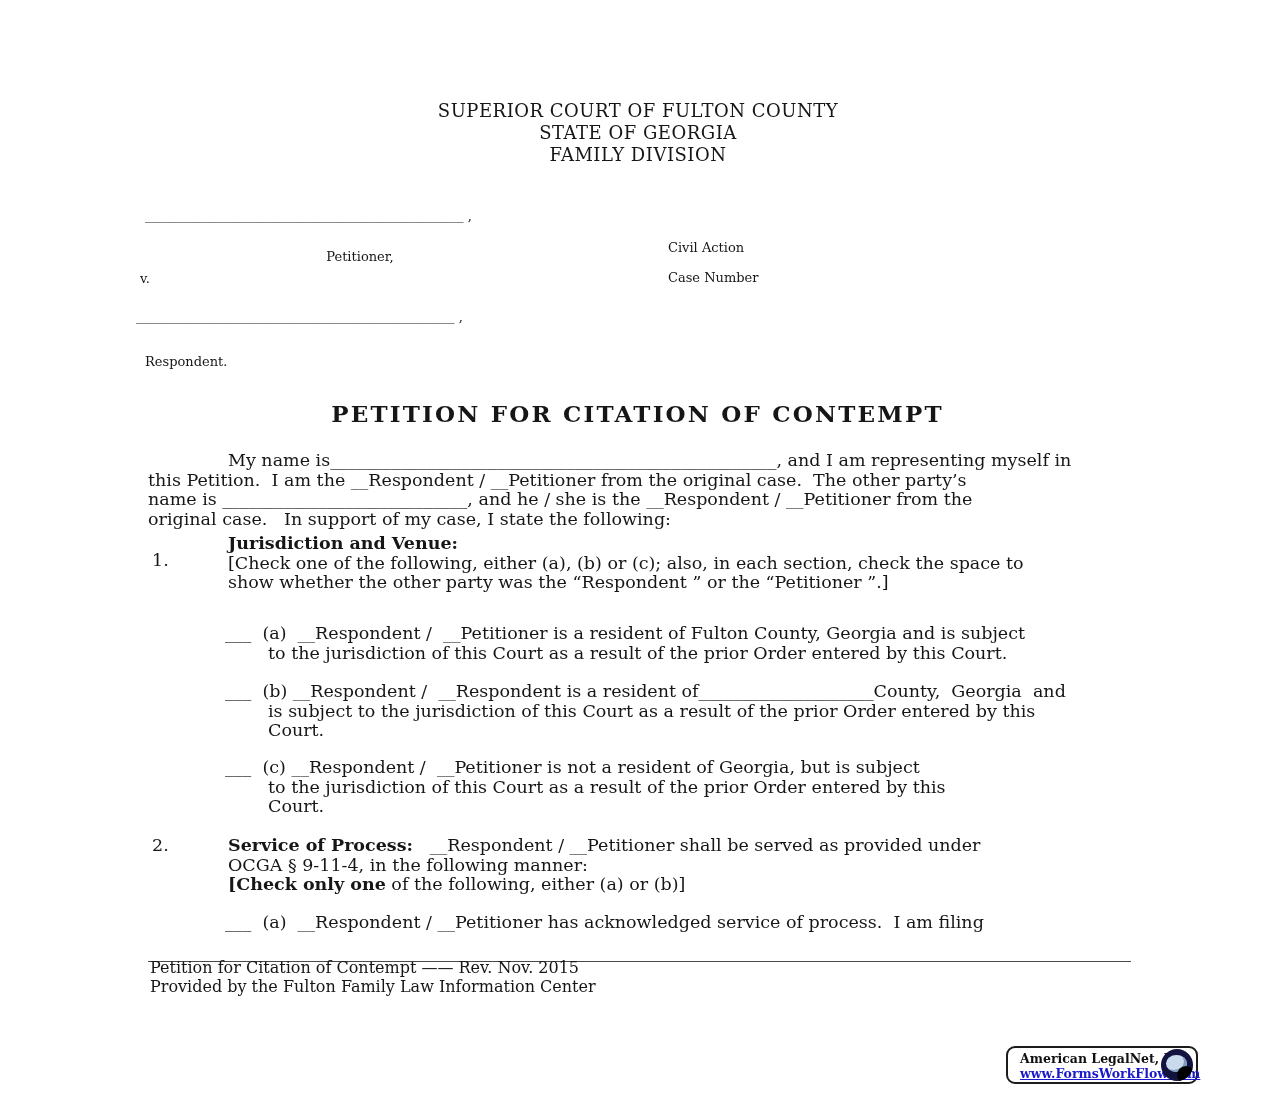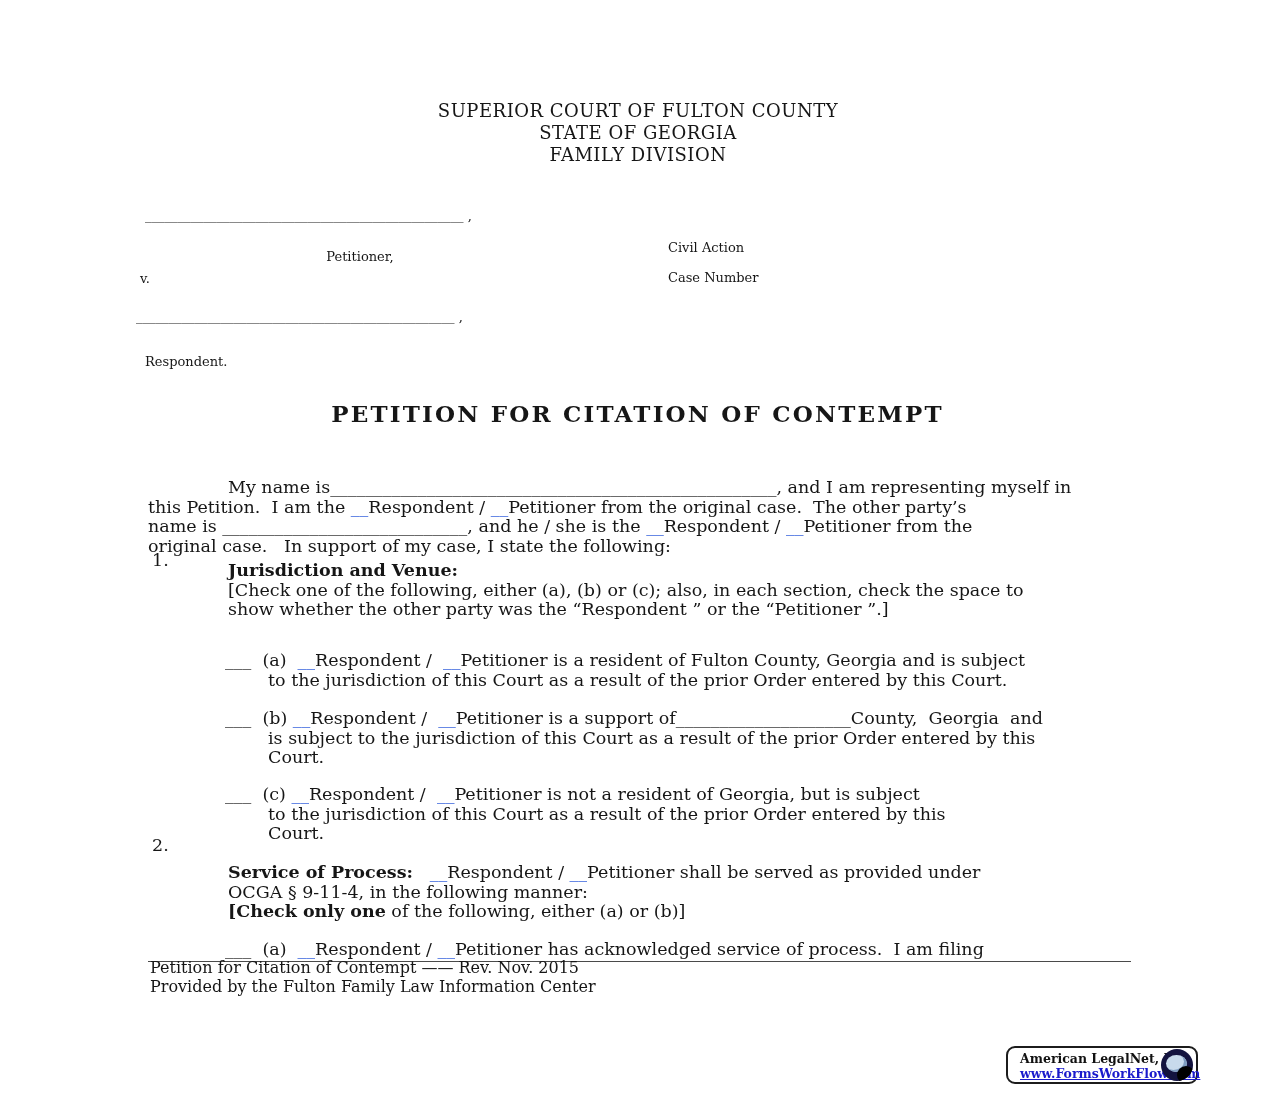--- a/index.html
+++ b/index.html
@@ -8,42 +8,42 @@
     width:1275px;height:1100px;
     background:#ffffff;
     overflow:hidden;
     font-family:"DejaVu Serif", serif;
     color:#161616;
   }
   .abs{position:absolute;}
   .line{white-space:pre;}
   
   .b{font-weight:bold;}
-  .g{color:#1d4ed8;}
+  .g{color:#404040;}
 
   
   .court-header{top:100px;left:1px;right:0;text-align:center;
     font-size:18px;line-height:22px;letter-spacing:0.5px;}
 
   
   .cap{font-size:13px;line-height:20px;}
   .cap-blank1{top:206px;left:145px;}
   .cap-petitioner{top:247px;left:145px;width:430px;text-align:center;}
   .cap-v{top:269px;left:140px;}
   .cap-blank2{top:307px;left:136px;}
   .cap-respondent{top:352px;left:145px;width:480px;text-align:left;}
   .cap-civil{top:226px;left:668px;margin-top:12px;}
   .cap-case{top:268px;left:668px;}
 
   
   .doc-title{top:401px;left:0;right:0;text-align:center;
     font-size:23px;font-weight:bold;letter-spacing:2.2px;line-height:26px;}
 
   
-  .body-text{font-size:17.5px;line-height:19.6px;margin-top:27px;}
+  .body-text{font-size:17.5px;line-height:19.6px;}
   .intro{top:451px;left:148px;width:1010px;}
   .indent-first{padding-left:80px;}
 
   .sec-num{font-size:17.5px;line-height:19.6px;}
   .sec1-num{top:551px;left:152px;}
   .sec1{top:534px;left:228px;width:930px;}
   .sec-heading{font-weight:bold;}
 
   .item-a{top:624px;left:225px;width:940px;}
   .item-b{top:682px;left:225px;width:940px;}
@@ -108,21 +108,21 @@
     <div class="line"><span class="">[Check one of the following, either (a), (b) or (c); also, in each section, check the space to</span></div>
     <div class="line"><span class="">show whether the other party was the “Respondent ” or the “Petitioner ”.]</span></div>
   </div>
 
   <div class="abs body-text item-a">
     <div class="line"><span class="">___  (a)  </span><span class="g">__</span><span class="">Respondent /  </span><span class="g">__</span><span class="">Petitioner is a resident of Fulton County, Georgia and is subject</span></div>
     <div class="line cont-43"><span class="">to the jurisdiction of this Court as a result of the prior Order entered by this Court.</span></div>
   </div>
 
   <div class="abs body-text item-b">
-    <div class="line"><span class="">___  (b) </span><span class="g">__</span><span class="">Respondent /  </span><span class="g">__</span><span class="">Petitioner is a support of____________________County,  Georgia  and</span></div>
+    <div class="line"><span class="">___  (b) </span><span class="g">__</span><span class="">Respondent /  </span><span class="g">__</span><span class="">Respondent is a resident of____________________County,  Georgia  and</span></div>
     <div class="line cont-43"><span class="">is subject to the jurisdiction of this Court as a result of the prior Order entered by this</span></div>
     <div class="line cont-43"><span class="">Court.</span></div>
   </div>
 
   <div class="abs body-text item-c">
     <div class="line"><span class="">___  (c) </span><span class="g">__</span><span class="">Respondent /  </span><span class="g">__</span><span class="">Petitioner is not a resident of Georgia, but is subject</span></div>
     <div class="line cont-43"><span class="">to the jurisdiction of this Court as a result of the prior Order entered by this</span></div>
     <div class="line cont-43"><span class="">Court.</span></div>
   </div>
 

